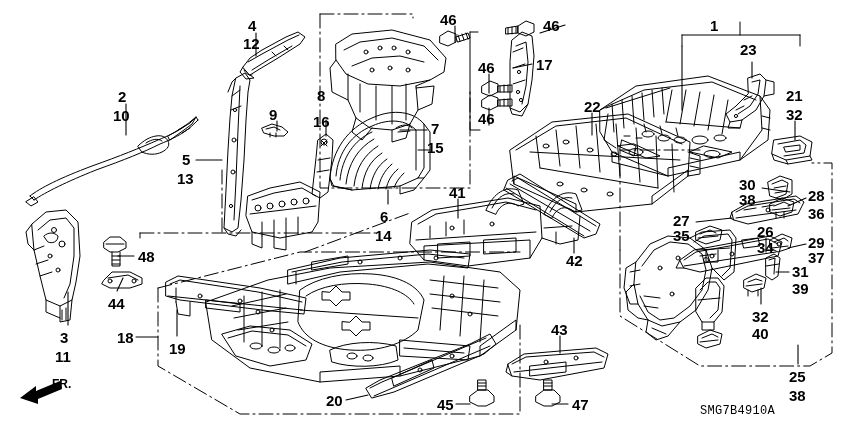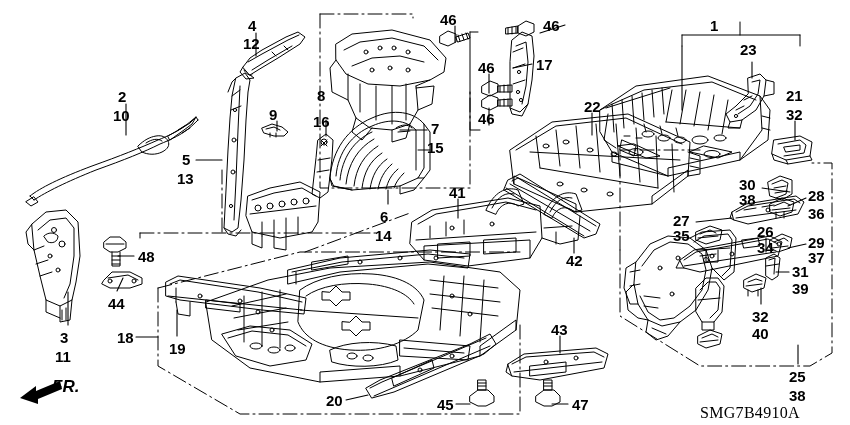--- a/index.html
+++ b/index.html
@@ -17,32 +17,31 @@
     font-family:"Liberation Sans", sans-serif;
     font-size:15px;
     font-weight:bold;
     color:#000000;
     line-height:15px;
     white-space:pre;
     letter-spacing:0px;
   }
   .code{
     position:absolute;
-    font-family:Liberation Serif, serif;
-    font-size:16px;
+    font-family:Liberation Mono, monospace;
+    font-size:12px;
     font-weight:normal;
     color:#000000;
     letter-spacing:0.3px;
   }
   .fr{
     position:absolute;
     font-family:"Liberation Sans", sans-serif;
-    font-size:17px;
+    font-size:12px;
     font-weight:bold;
-    font-style:italic;
     color:#000000;
   }
 </style>
 </head>
 <body>
 
 <div id="stage">
 
   <svg id="art" viewBox="0 0 850 425" xmlns="http://www.w3.org/2000/svg">
     <rect x="0" y="0" width="850" height="425" fill="#ffffff"></rect>

